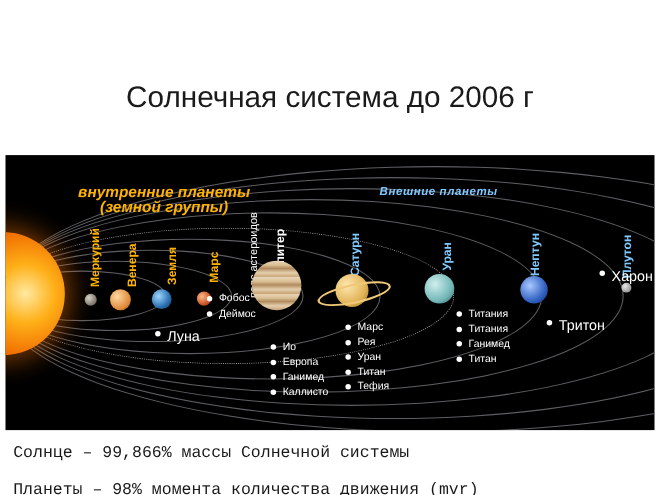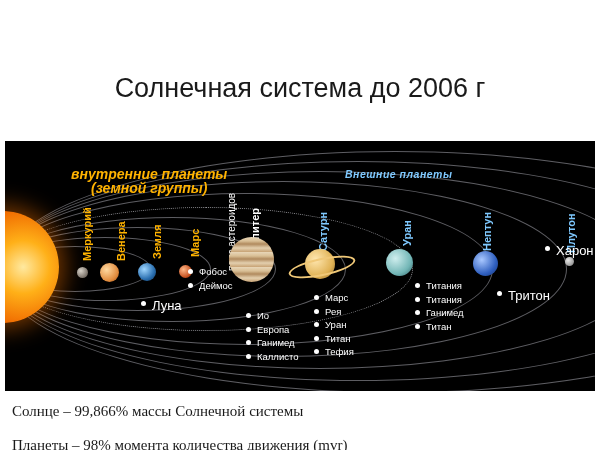--- a/index.html
+++ b/index.html
@@ -143,21 +143,21 @@
     border-radius: 50%;
     background: #ffffff;
   }
 
   
   .caption {
     position: absolute;
     left: 12px;
     font-size: 15px;
     color: #1a1a1a;
-    font-family: Liberation Serif, serif;
+    font-family: Liberation Mono, monospace;
     white-space: nowrap;
   }
   .caption-1 { top: 358px; }
   .caption-2 { top: 392px; }
 </style>
 </head>
 <body>
 
 <div class="slide">
 

